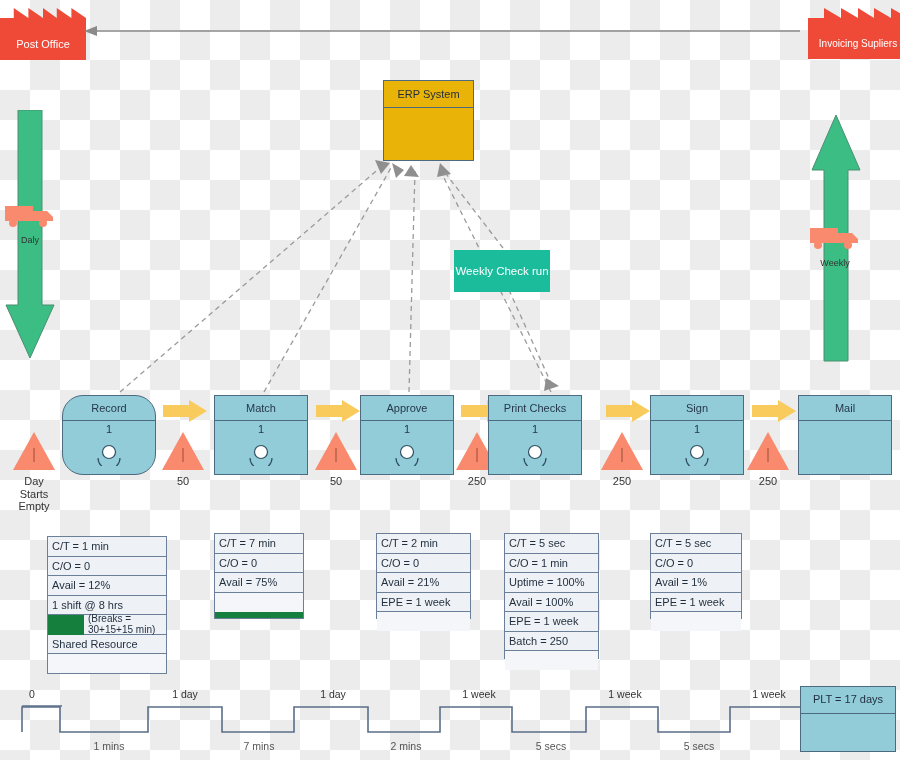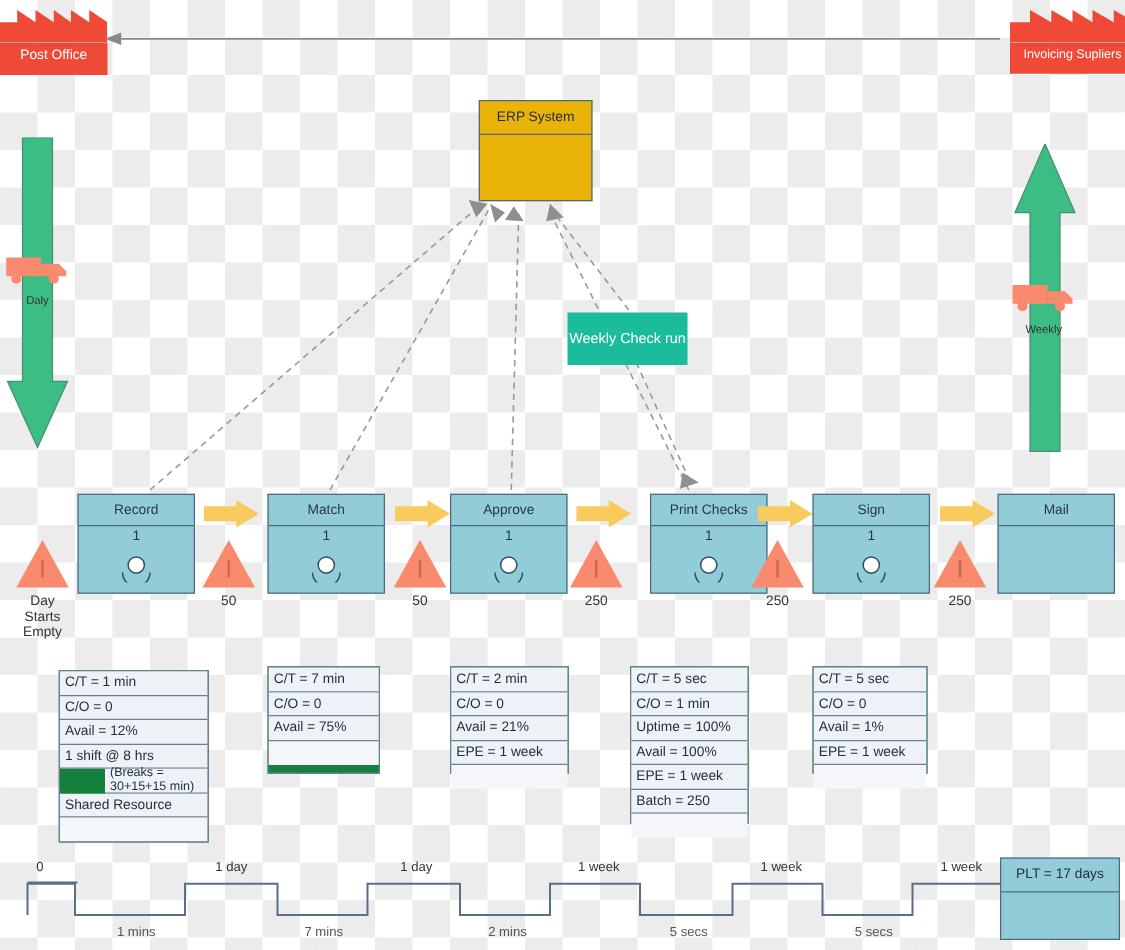--- a/index.html
+++ b/index.html
@@ -144,21 +144,21 @@
 
 <div class="inv" style="left:13px;top:432px;">
   <div class="tri"></div>
   <div class="ilabel">
     <div>Day</div>
     <div>Starts</div>
     <div>Empty</div>
   </div>
 </div>
 
-<div class="proc" style="left:62px;top:395px;width:94px;height:80px;">
+<div class="proc" style="left:62px;top:395px;width:94px;height:80px;border-radius:21px;">
   <div class="phead">Record</div>
   <div class="pbody">
     <div class="pcount">1</div>
     <svg class="opicon" viewBox="0 0 28 22">
       <circle cx="14" cy="8" r="6.5" fill="#ffffff" stroke="#2f4f63" stroke-width="1.2"></circle>
       <path d="M3 14 A11 11 0 0 0 25 14" fill="none" stroke="#2f4f63" stroke-width="1.2"></path>
     </svg>
   </div>
 </div>
 
@@ -204,21 +204,21 @@
 
 <svg class="push" style="left:461px;top:400px;" viewBox="0 0 44 22">
   <polygon points="0,5 26,5 26,0 44,11 26,22 26,17 0,17" fill="#f8cb5c"></polygon>
 </svg>
 
 <div class="inv" style="left:456px;top:432px;">
   <div class="tri"></div>
   <div class="ilabel">250</div>
 </div>
 
-<div class="proc" style="left:520px;top:395px;width:94px;height:80px;">
+<div class="proc" style="left:488px;top:395px;width:94px;height:80px;">
   <div class="phead">Print Checks</div>
   <div class="pbody">
     <div class="pcount">1</div>
     <svg class="opicon" viewBox="0 0 28 22">
       <circle cx="14" cy="8" r="6.5" fill="#ffffff" stroke="#2f4f63" stroke-width="1.2"></circle>
       <path d="M3 14 A11 11 0 0 0 25 14" fill="none" stroke="#2f4f63" stroke-width="1.2"></path>
     </svg>
   </div>
 </div>
 
@@ -266,21 +266,21 @@
   <div class="drow dempty"></div>
 </div>
 
 <div class="dbox" style="left:214px;top:533px;width:90px;height:86px;">
   <div class="drow">C/T = 7 min</div>
   <div class="drow">C/O = 0</div>
   <div class="drow">Avail = 75%</div>
   <div class="drow dempty"></div>
 </div>
 
-<div class="dbox" style="left:360px;top:533px;width:95px;height:86px;">
+<div class="dbox" style="left:376px;top:533px;width:95px;height:86px;">
   <div class="drow">C/T = 2 min</div>
   <div class="drow">C/O = 0</div>
   <div class="drow">Avail = 21%</div>
   <div class="drow">EPE = 1 week</div>
   <div class="drow dempty"></div>
 </div>
 
 <div class="dbox" style="left:504px;top:533px;width:95px;height:126px;">
   <div class="drow">C/T = 5 sec</div>
   <div class="drow">C/O = 1 min</div>

